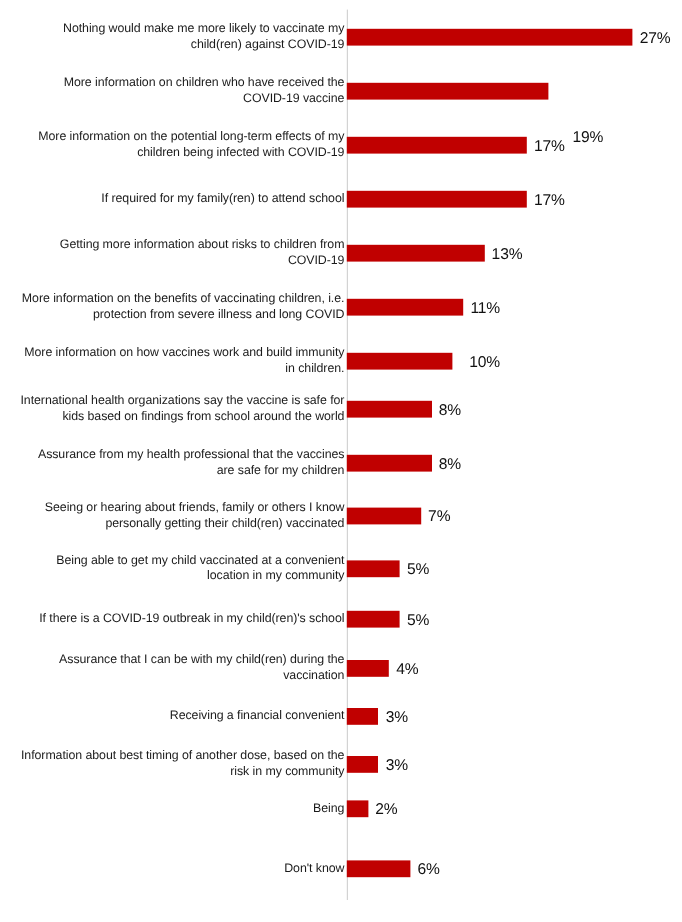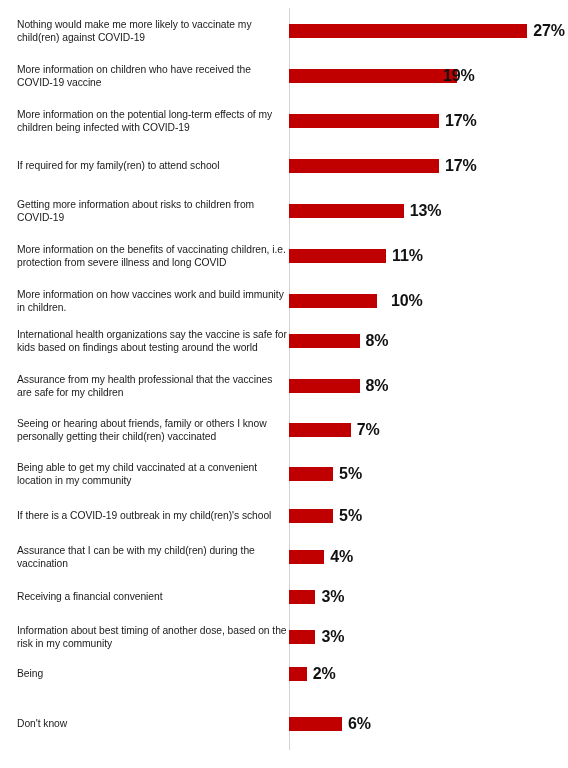--- a/index.html
+++ b/index.html
@@ -37,59 +37,60 @@
   .row {
     position: absolute;
     left: 0;
     width: 568px;
     height: 0;
   }
   .cat-label {
     position: absolute;
     right: 281px;
     width: 270px;
+    text-align: right;
     font-size: 10.3px;
     line-height: 13.2px;
     color: #1a1a1a;
     transform: translateY(-50%);
     letter-spacing: -0.05px;
     white-space: pre-line;
   }
   .bar {
     position: absolute;
     left: 289px;
     height: 14px;
     background: #C00000;
     transform: translateY(-50%);
   }
   .value-label {
     position: absolute;
-    font-size: 16px;
-    font-weight: bold;
+    font-size: 13px;
+    font-weight: normal;
     color: #111111;
     transform: translateY(-50%);
     white-space: nowrap;
     letter-spacing: -0.1px;
   }
 </style>
 </head>
 <body>
 
 <div id="chart-root">
   <div class="axis-line"></div>
   <div class="rows">
       <div class="row" style="top: 31px;">
         <div class="cat-label">Nothing would make me more likely to vaccinate my child(ren) against COVID-19</div>
         <div class="bar" title="27%" style="width: 238.14px; background: rgb(192, 0, 0);"></div>
         <div class="value-label" style="left: 533.14px;">27%</div>
       </div>
       <div class="row" style="top: 76px;">
         <div class="cat-label">More information on children who have received the COVID-19 vaccine</div>
         <div class="bar" title="19%" style="width: 167.58px; background: rgb(192, 0, 0);"></div>
-        <div class="value-label" style="left: 443px;">19%</div>
+        <div class="value-label" style="left: 477px; margin-top: 38px;">19%</div>
       </div>
       <div class="row" style="top: 121px;">
         <div class="cat-label">More information on the potential long-term effects of my children being infected with COVID-19</div>
         <div class="bar" title="17%" style="width: 149.94px; background: rgb(192, 0, 0);"></div>
         <div class="value-label" style="left: 444.94px;">17%</div>
       </div>
       <div class="row" style="top: 166px;">
         <div class="cat-label">If required for my family(ren) to attend school</div>
         <div class="bar" title="17%" style="width: 149.94px; background: rgb(192, 0, 0);"></div>
         <div class="value-label" style="left: 444.94px;">17%</div>
@@ -103,21 +104,21 @@
         <div class="cat-label">More information on the benefits of vaccinating children, i.e. protection from severe illness and long COVID</div>
         <div class="bar" title="11%" style="width: 97.02px; background: rgb(192, 0, 0);"></div>
         <div class="value-label" style="left: 392.02px;">11%</div>
       </div>
       <div class="row" style="top: 301px;">
         <div class="cat-label">More information on how vaccines work and build immunity in children.</div>
         <div class="bar" title="10%" style="width: 88.2px; background: rgb(192, 0, 0);"></div>
         <div class="value-label" style="left: 391px;">10%</div>
       </div>
       <div class="row" style="top: 341px;">
-        <div class="cat-label">International health organizations say the vaccine is safe for kids based on findings about testing around the world</div>
+        <div class="cat-label">International health organizations say the vaccine is safe for kids based on findings from school around the world</div>
         <div class="bar" title="8%" style="width: 70.56px; background: rgb(192, 0, 0);"></div>
         <div class="value-label" style="left: 365.56px;">8%</div>
       </div>
       <div class="row" style="top: 386px;">
         <div class="cat-label">Assurance from my health professional that the vaccines are safe for my children</div>
         <div class="bar" title="8%" style="width: 70.56px; background: rgb(192, 0, 0);"></div>
         <div class="value-label" style="left: 365.56px;">8%</div>
       </div>
       <div class="row" style="top: 430px;">
         <div class="cat-label">Seeing or hearing about friends, family or others I know personally getting their child(ren) vaccinated</div>

